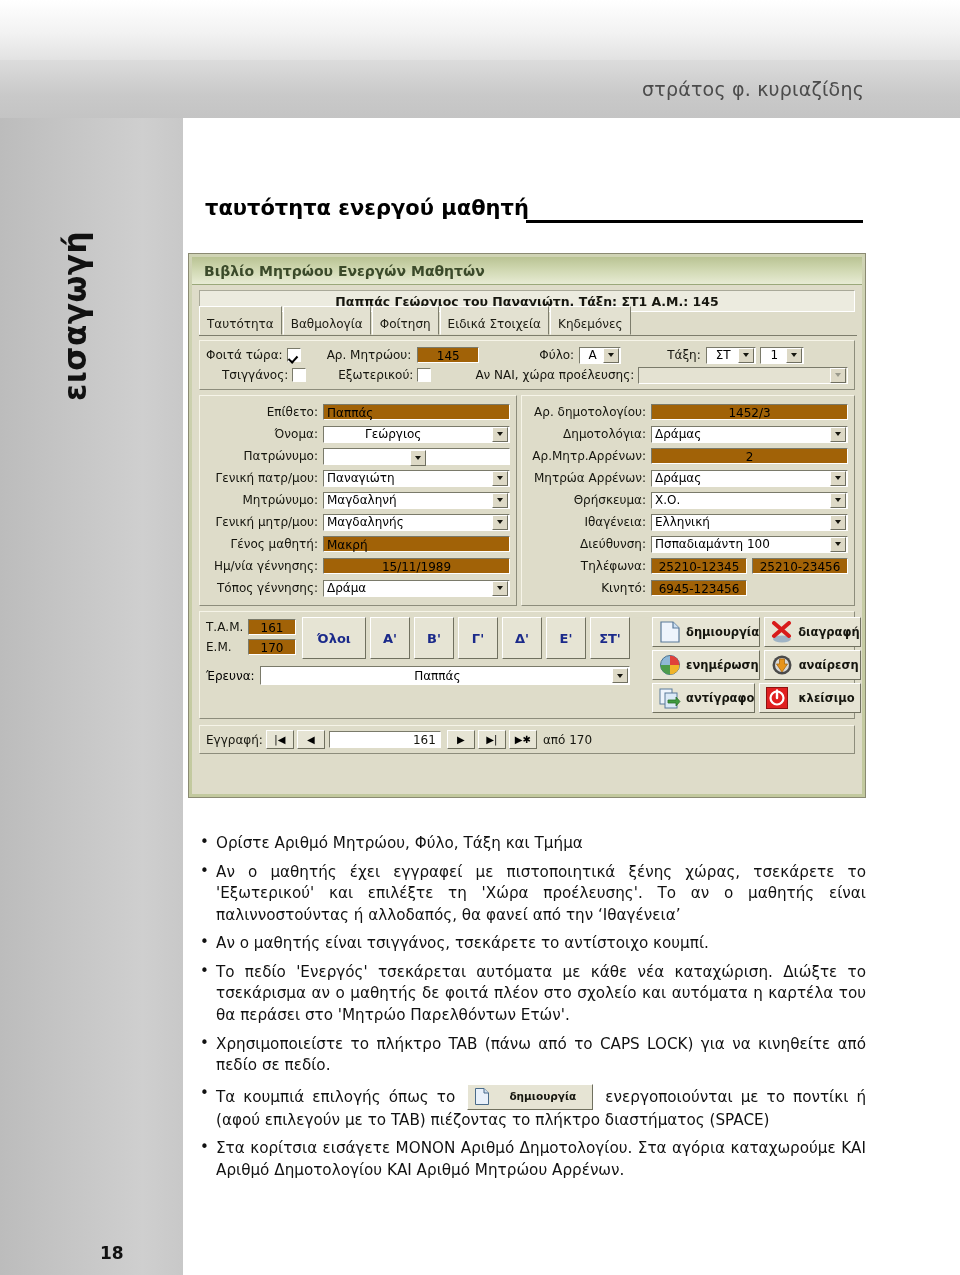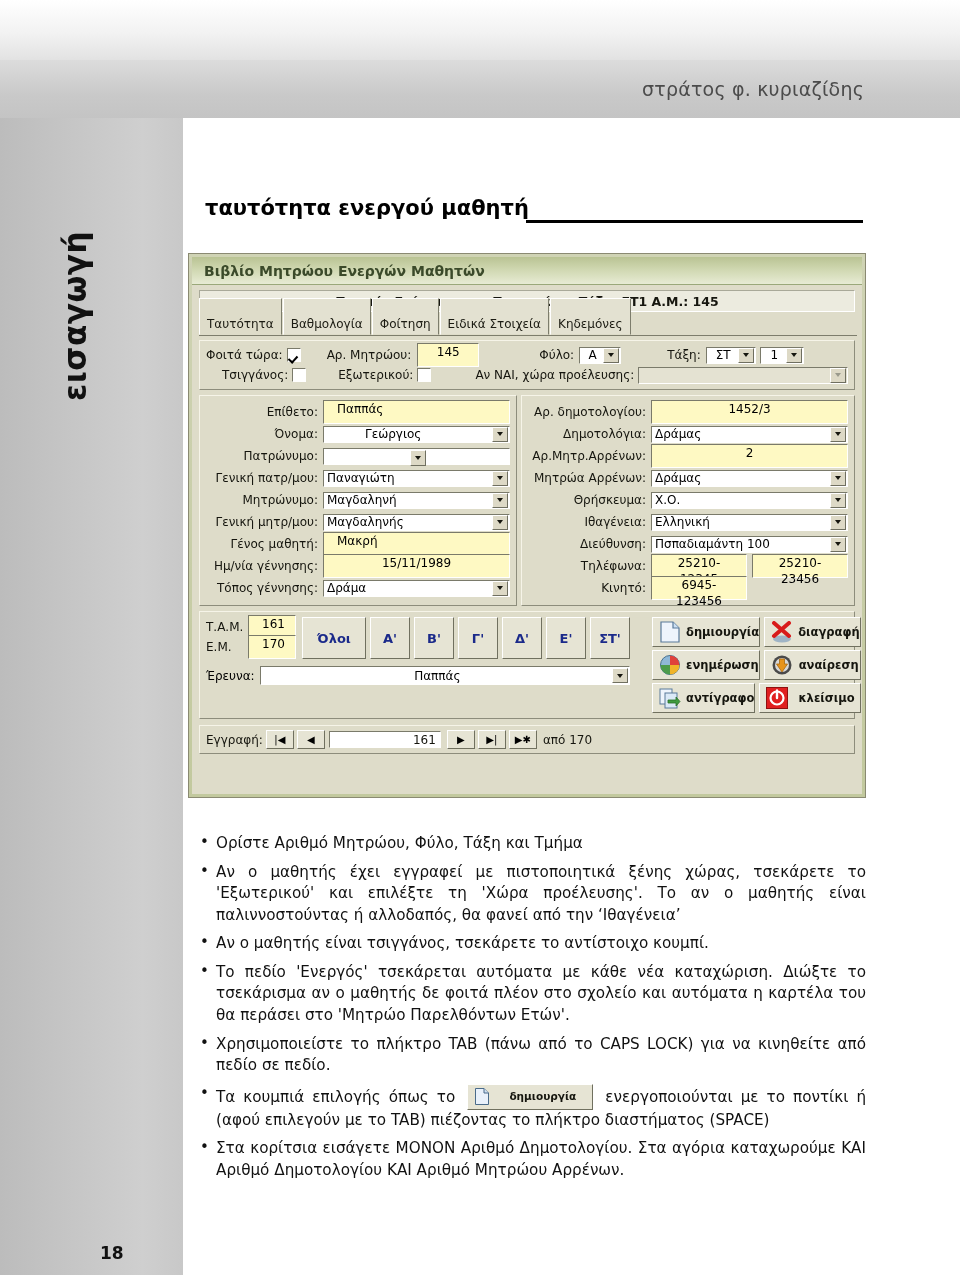--- a/index.html
+++ b/index.html
@@ -75,21 +75,21 @@
   #studentbar{
     height:20px;margin:1px 2px 2px 2px;
     background:#ecebdf;border:1px solid;
     border-color:#a9a999 #ffffff #ffffff #a9a999;
     display:flex;align-items:center;justify-content:center;
     font-weight:bold;font-size:12.5px;color:#16160f;
   }
   #tabstrip{display:flex;align-items:flex-end;height:21px;margin:2px 0 0 2px;
     border-bottom:1px solid #7d7d6c;}
   .tab{
-    font-size:12px;color:#1b1b12;padding:18px 7px 2px 7px;margin-right:1px;
+    font-size:12px;color:#1b1b12;padding:10px 7px 2px 7px;margin-right:1px;
     background:#e3e1d1;border:1px solid;border-color:#ffffff #7d7d6c #dedcc9 #ffffff;
     line-height:15px;
   }
   .tab.active{background:#dedcc9;border-bottom-color:#dedcc9;font-weight:normal;}
   #panel-top{
     margin:4px 2px 0 2px;padding:4px 6px 4px 6px;
     background:#dedcc9;border:1px solid;
     border-color:#f6f4e8 #8d8d7c #8d8d7c #f6f4e8;
   }
   .row{display:flex;align-items:center;font-size:12px;color:#15150e;height:20px;}
@@ -97,23 +97,23 @@
   .cb{
     width:12px;height:12px;background:#fff;margin-left:4px;
     border:1px solid;border-color:#7a7a6a #ffffff #ffffff #7a7a6a;
     position:relative;display:inline-block;
   }
   .cb.checked::after{
     content:"";position:absolute;left:2px;top:5px;width:4px;height:7px;
     border:solid #000;border-width:0 2px 2px 0;transform:rotate(42deg);
   }
   .txt{
-    background:#fef9c3;border:1px solid;border-color:#7a7a6a #ffffff #ffffff #7a7a6a;
-    height:24px;line-height:16px;font-size:12px;color:#000;
-    padding:0 13px;box-sizing:border-box;
+    background:#a16207;border:1px solid;border-color:#7a7a6a #ffffff #ffffff #7a7a6a;
+    height:16px;line-height:16px;font-size:12px;color:#000;
+    padding:0 3px;box-sizing:border-box;
   }
   .txt.center{text-align:center;}
   .combo{
     background:#fff;border:1px solid;border-color:#7a7a6a #ffffff #ffffff #7a7a6a;
     height:17px;box-sizing:border-box;display:flex;align-items:center;
     font-size:12px;color:#000;padding-left:3px;position:relative;
   }
   .combo .val{flex:1;overflow:hidden;white-space:nowrap;}
   .combo.centerval .val{text-align:center;}
   .arrow{

